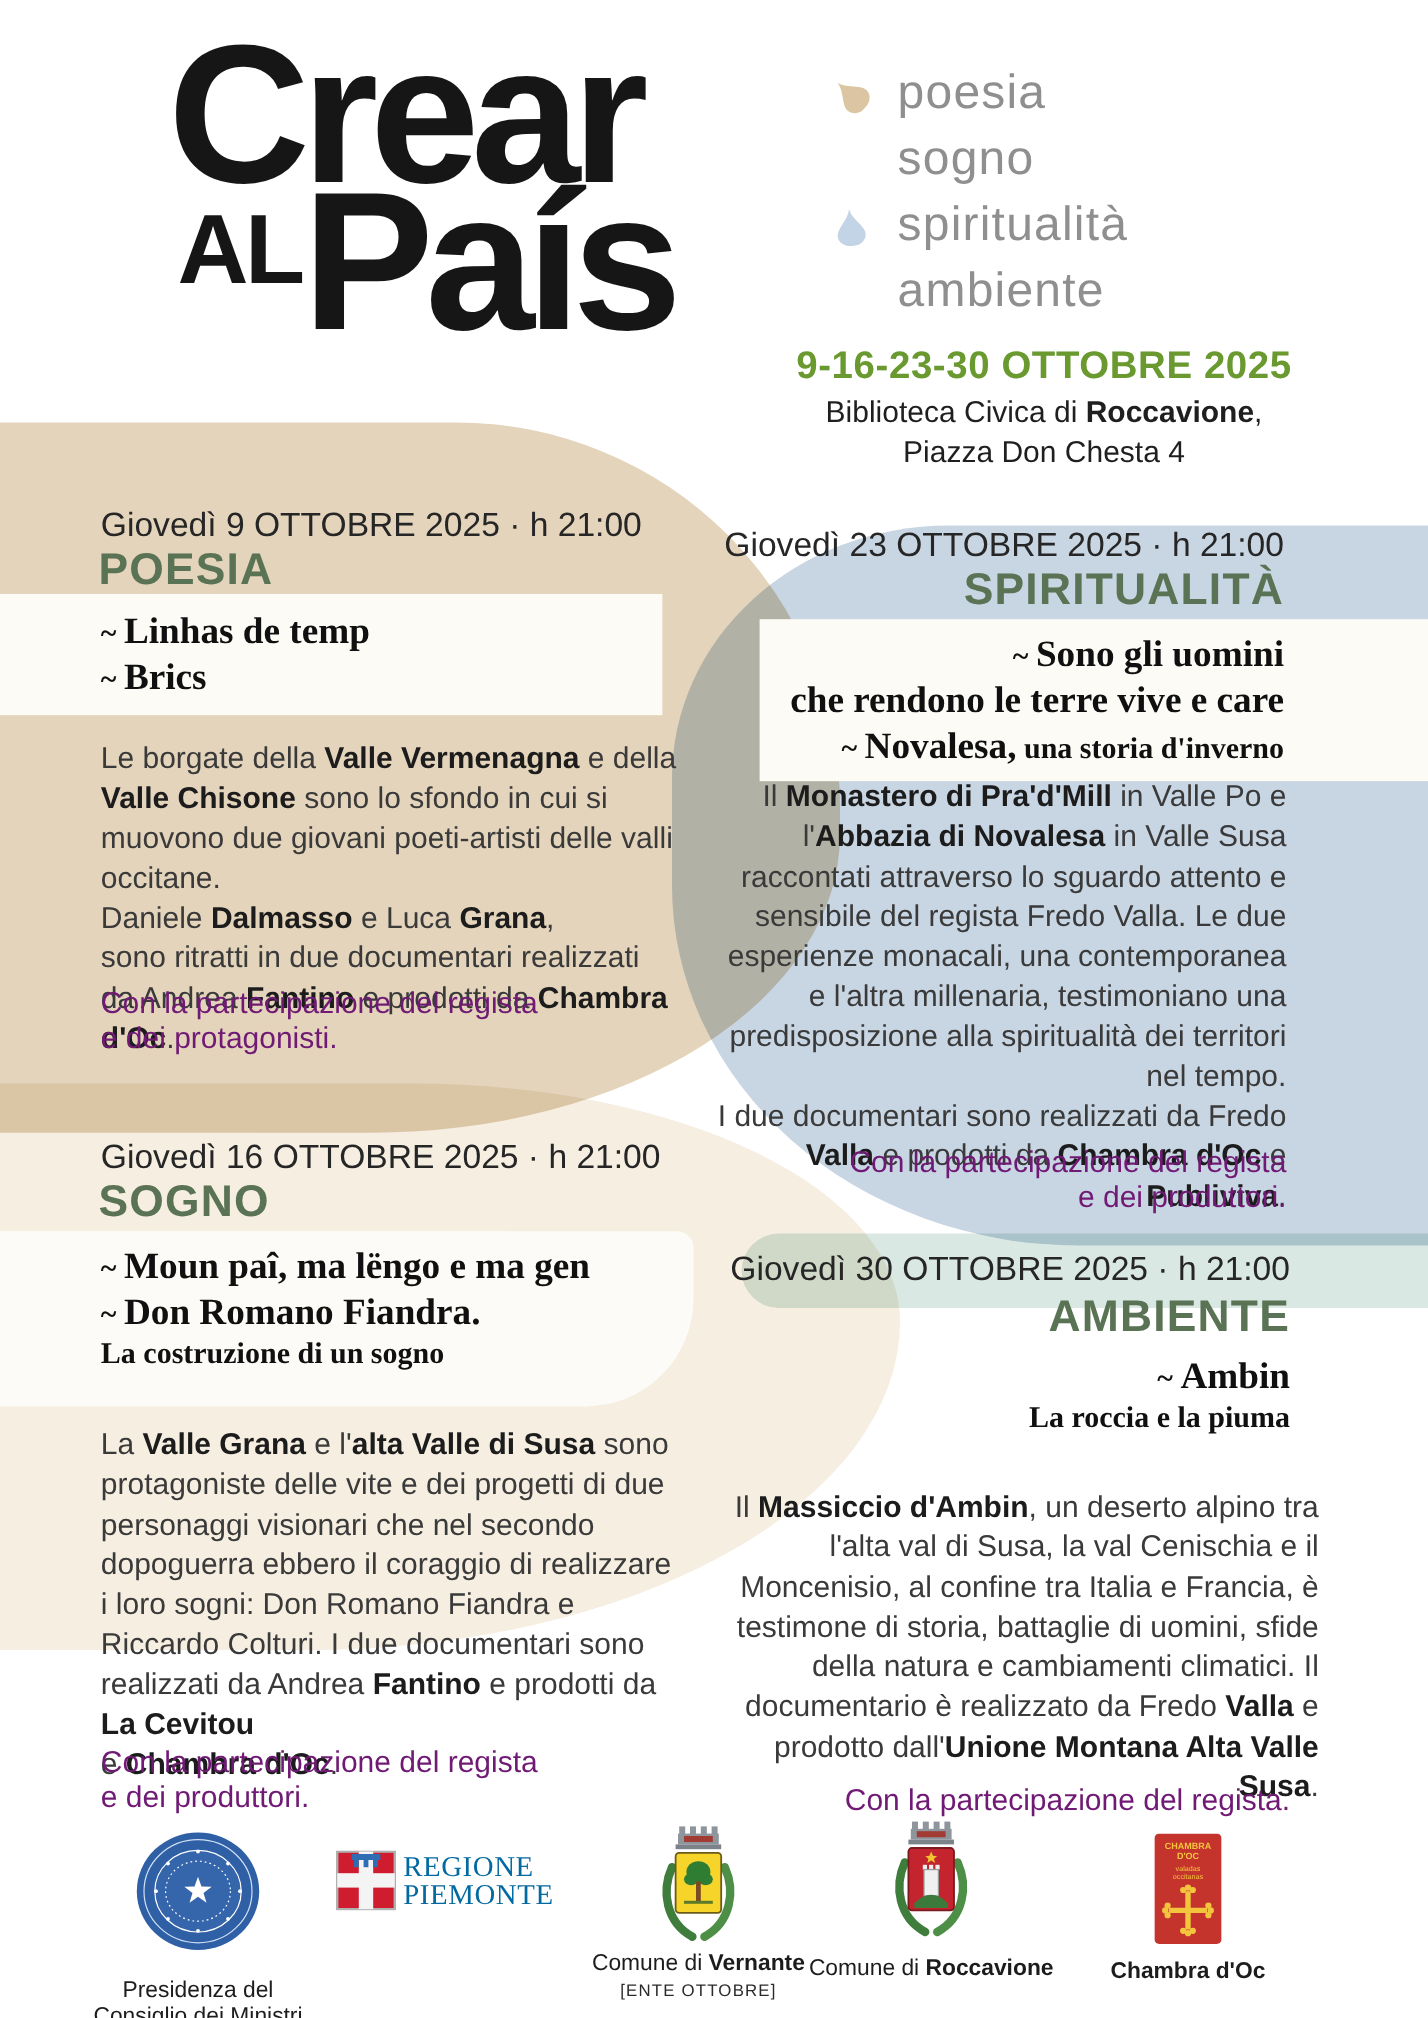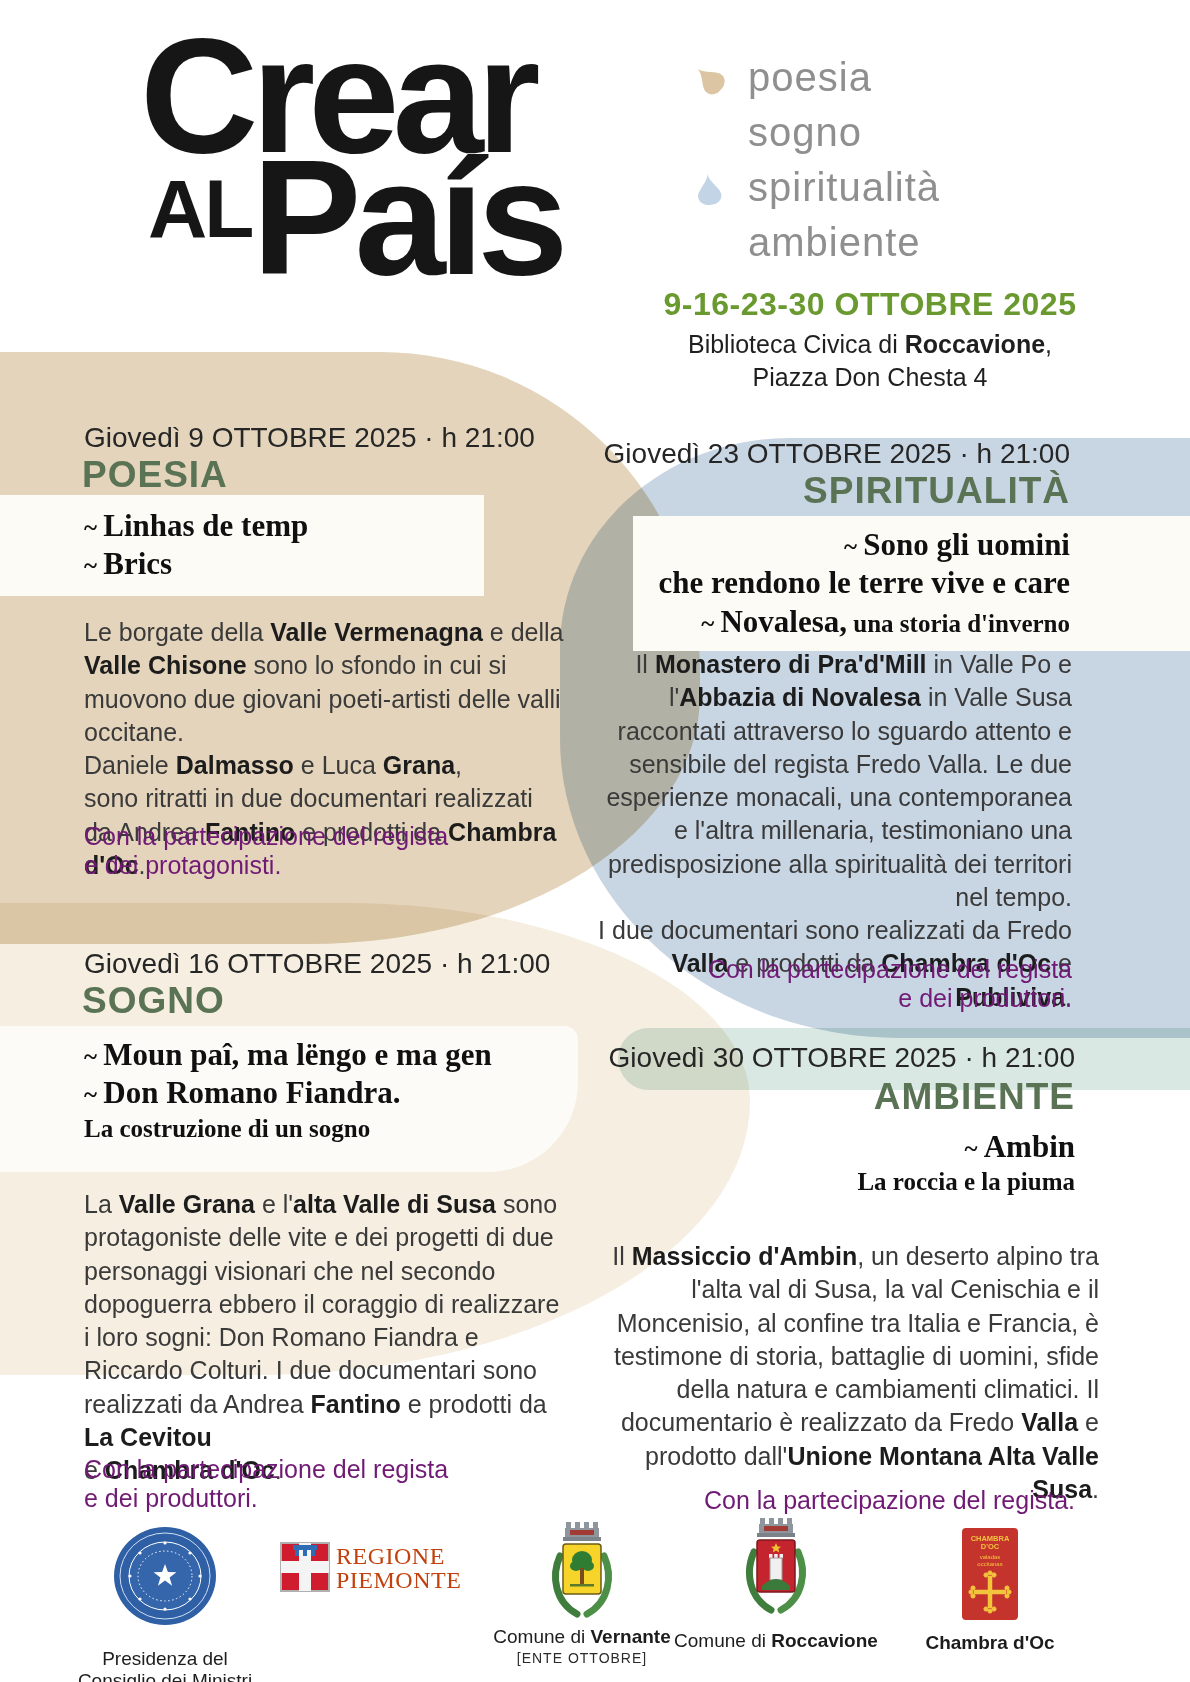--- a/index.html
+++ b/index.html
@@ -53,21 +53,21 @@
             font-size:25px; line-height:1.24; color:#101010;}
   .ev-title b{font-size:31px;}
   .ev-desc,.ev-part{margin:0; font-size:25px; color:#3a3a3a;}
   .ev-desc{line-height:1.33;}
   .ev-part{line-height:1.16; color:#701a75;}
   .ev-desc b,.ev-part b,.logo-caption b{font-weight:700; color:#1c1c1c;}
   .ta-r{text-align:right;}
   
   .p-date{left:84px; top:422px;}
   .p-cat{left:82px; top:454px;}
-  .p-box{left:0; top:495px; width:484px; padding:12px 0 12px 84px; box-sizing:border-box;}
+  .p-box{left:0; top:495px; width:552px; padding:12px 0 12px 84px; box-sizing:border-box;}
   .p-desc{left:84px; top:616px; width:482px;}
   .p-part{left:84px; top:822px; width:482px;}
   
   .s-date{left:590px; top:438px; width:480px;}
   .s-cat{left:590px; top:470px; width:480px;}
   .s-box{left:633px; top:516px; width:557px; padding:10px 120px 10px 10px; box-sizing:border-box;}
   .s-desc{left:586px; top:648px; width:486px;}
   .s-part{left:586px; top:955px; width:486px;}
   
   .g-date{left:84px; top:948px;}
@@ -81,21 +81,21 @@
   .a-cat{left:590px; top:1076px; width:485px;}
   .a-titles{left:590px; top:1128px; width:485px;}
   .a-desc{left:586px; top:1240px; width:489px;margin-left:24px;}
   .a-part{left:586px; top:1486px; width:489px;}
   
   .logo{position:absolute;}
   .logo svg{display:block; width:100%; height:100%;}
   .logo-presidenza{left:112px; top:1526px; width:106px; height:100px;}
   .logo-regione{left:280px; top:1542px; width:50px; height:50px;}
   .regione-text{left:336px; top:1544px; font-family:"Liberation Serif","DejaVu Serif",serif;
-                font-size:24px; line-height:1.0; color:#c2410c; letter-spacing:.5px;}
+                font-size:24px; line-height:1.0; color:#0369a1; letter-spacing:.5px;}
   .logo-vernante{left:546px; top:1518px; width:72px; height:104px;}
   .logo-roccavione{left:738px; top:1514px; width:76px; height:106px;}
   .logo-chambra{left:962px; top:1528px; width:56px; height:92px;}
   .logo-caption{position:absolute; text-align:center; font-size:19px; line-height:1.18; color:#1d1d1d; white-space:pre-line;}
   .cap-presidenza{left:58px; top:1624px; width:214px;margin-top:24px;}
   .cap-vernante{left:452px; top:1626px; width:260px;}
   .cap-vernante-sub{left:452px; top:1650px; width:260px; font-size:14px; letter-spacing:1px; color:#2a2a2a;}
   .cap-roccavione{left:645px; top:1630px; width:262px;}
   .cap-chambra{left:893px; top:1632px; width:194px; font-weight:700;}
 </style>

